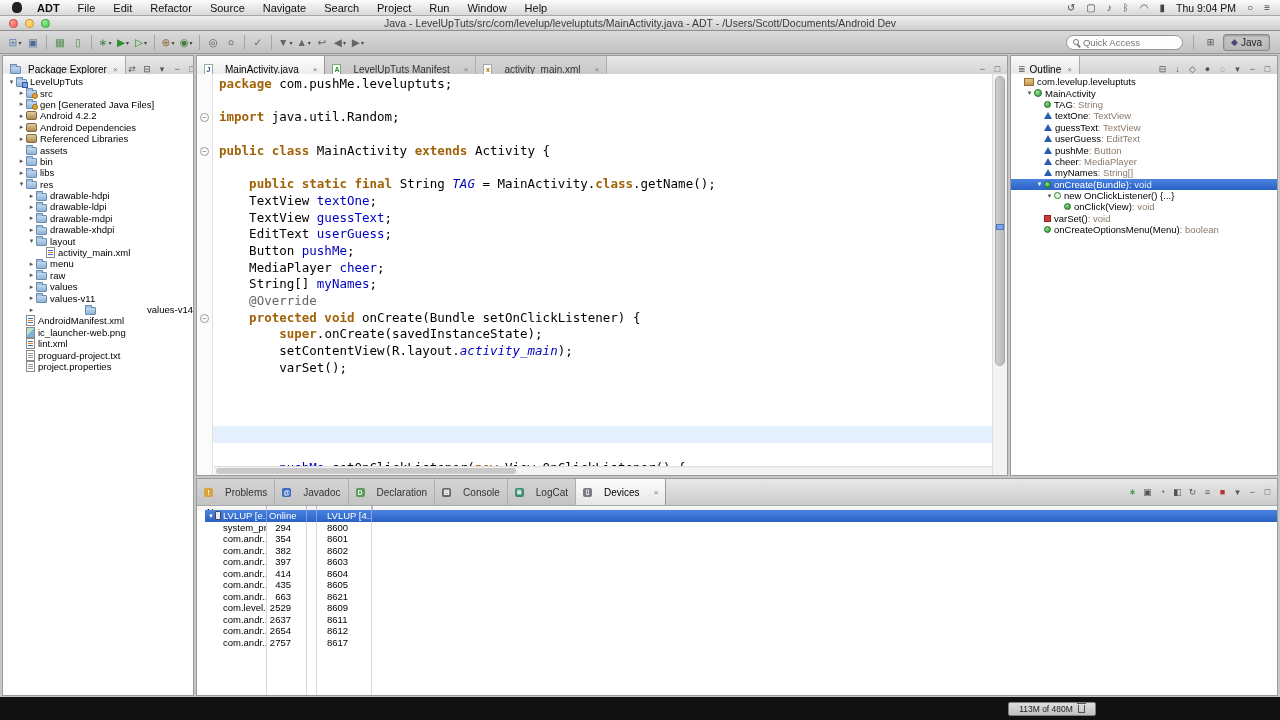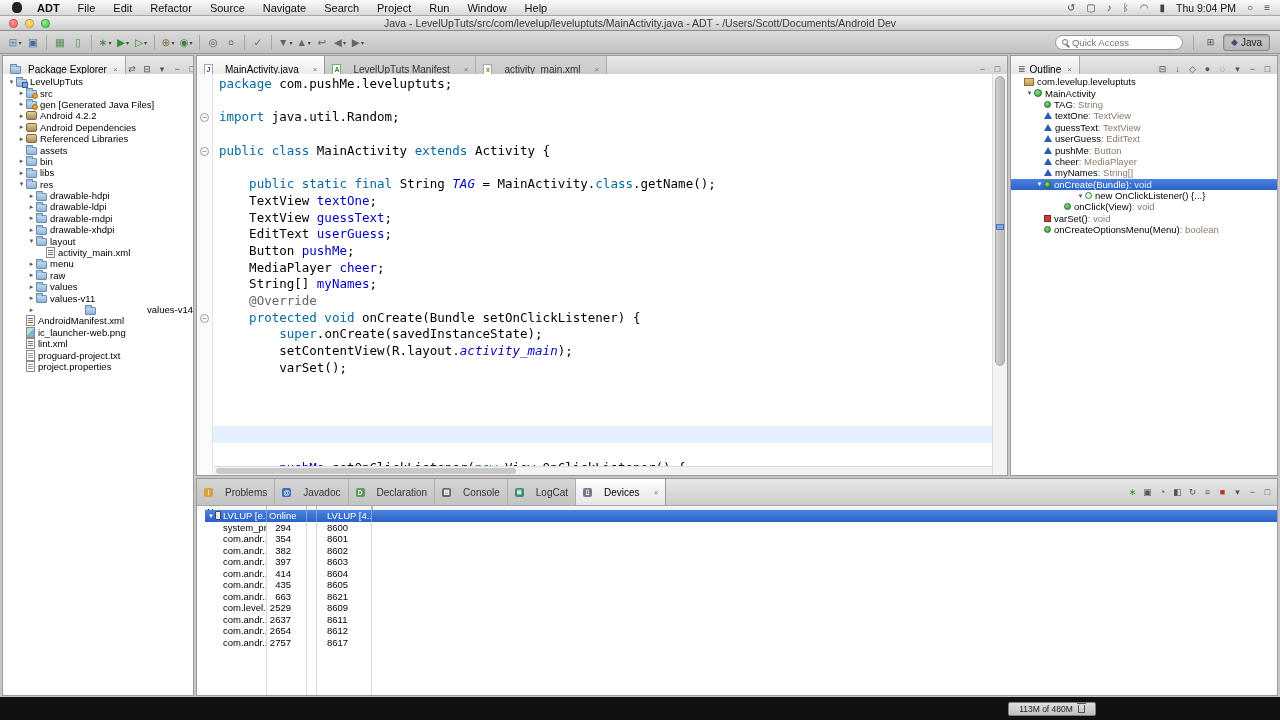--- a/index.html
+++ b/index.html
@@ -23,21 +23,21 @@
   .l-max{background:radial-gradient(circle at 35% 30%,#9bef8e,#35c649)}
   #wtitle{text-align:center;font-size:10.5px;color:#3a3a3a;line-height:15px;white-space:nowrap;overflow:hidden}
 
   
   #toolbar{position:absolute;top:31px;left:0;width:1280px;height:23px;background:linear-gradient(#dadada,#c2c2c2);border-bottom:1px solid #979797;display:flex;align-items:center;padding:0 6px;z-index:40}
   #tb-icons{display:flex;align-items:center}
   .tbtn{height:18px;min-width:18px;display:inline-flex;align-items:center;justify-content:center;border-radius:3px;font-size:10.5px;padding:0 2px;cursor:default}
   .tbtn .dd{font-size:6px;color:#444;margin-left:1px}
   .tsep{width:1px;height:15px;background:#a5a5a5;margin:0 4px}
   #tb-right{margin-left:auto;display:flex;align-items:center;gap:6px;padding-right:4px}
-  .qa{display:flex;align-items:center;gap:4px;width:128px;height:15px;border:1px solid #979797;border-radius:8px;background:#fdfdfd;padding:0 6px}
+  .qa{display:flex;align-items:center;gap:4px;width:117px;height:15px;border:1px solid #979797;border-radius:8px;background:#fdfdfd;padding:0 6px}
   .qa input{border:none;outline:none;background:transparent;font-size:9.5px;width:100px;color:#333;font-family:"Liberation Sans",sans-serif}
   .mag{width:6px;height:6px;border:1.5px solid #777;border-radius:50%;position:relative;flex:none}
   .mag::after{content:"";position:absolute;width:4px;height:1.5px;background:#777;transform:rotate(45deg);right:-3px;bottom:-2px}
   .persp-btn{display:flex;align-items:center;gap:3px;height:17px;padding:0 7px;border:1px solid #8a8a8a;border-radius:3px;background:linear-gradient(#c7c7c7,#b7b7b7);box-shadow:inset 0 1px 2px rgba(0,0,0,.25);font-size:10px;color:#222}
   .hic{font-size:9px;color:#555;width:13px;text-align:center;cursor:default}
 
   
   #workbench{position:absolute;top:54px;left:0;width:1280px;height:643px;background:#c6c6c6;z-index:30}
   .panel{position:absolute;border:1px solid #9b9b9b;background:#fff;overflow:hidden}
   #pkg-panel{left:2px;top:1px;width:192px;height:641px}
@@ -88,21 +88,21 @@
   .ic-field-default{width:0;height:0;border-left:4px solid transparent;border-right:4px solid transparent;border-bottom:7px solid #2a5db0}
   .ic-inner-class{width:7px;height:7px;border-radius:50%;background:#e8f4e8;border:1px solid #2f7f2f}
 
   
   #editor-body{position:absolute;top:18px;left:0;right:0;bottom:0;background:#fff;display:flex}
   #gutter{width:16px;background:#fbfbfb;border-right:1px solid #e2e2e2;position:relative;flex:none}
   .fold{position:absolute;left:3px;width:9px;height:9px;border:1px solid #9a9a9a;border-radius:50%;background:#fff;color:#666;font-size:8px;line-height:7px;text-align:center}
   #code{flex:1;position:relative;font-family:"DejaVu Sans Mono",monospace;font-size:12.5px;padding:2px 0 0 6px;overflow:hidden}
   .cl{height:16.7px;line-height:16.7px;white-space:pre}
   .cl.hl{background:#e4f0fd;margin-left:-6px;padding-left:6px}
-  .tk-kw{color:#0369a1;font-weight:normal}
+  .tk-kw{color:#a16207;font-weight:bold}
   .tk-pl{color:#000}
   .tk-fld{color:#0000c0}
   .tk-sf{color:#0000c0;font-style:italic}
   .tk-an{color:#646464}
   #vsb{width:15px;flex:none;background:#f3f3f3;border-left:1px solid #dcdcdc;position:relative}
   #vsb .thumb{position:absolute;left:2px;right:2px;top:2px;height:290px;background:linear-gradient(90deg,#cfcfcf,#b9b9b9);border:1px solid #a8a8a8;border-radius:6px}
   #vsb .occur{position:absolute;left:3px;top:150px;width:8px;height:6px;background:#7aa7e8;border:1px solid #4a77b8}
   #hsb{position:absolute;left:17px;right:15px;bottom:0;height:9px;background:#f3f3f3;border-top:1px solid #dcdcdc}
   #hsb .thumb{position:absolute;left:2px;top:1px;width:300px;height:6px;background:#c9c9c9;border-radius:4px}
 
@@ -544,21 +544,21 @@
           <span class="ic ic-field-default"></span>
           <span>myNames</span>
           <span class="otype"> : String[]</span>
         </div>
         <div class="trow sel" style="padding-left: 24px;">
           <span class="tarrow">▾</span>
           <span class="ic ic-method-protected"></span>
           <span>onCreate(Bundle)</span>
           <span class="otype"> : void</span>
         </div>
-        <div class="trow" style="padding-left: 34px; margin-left: 31px;">
+        <div class="trow" style="padding-left: 34px;">
           <span class="tarrow">▾</span>
           <span class="ic ic-inner-class"></span>
           <span>new OnClickListener() {...}</span>
         </div>
         <div class="trow" style="padding-left: 44px;">
           <span class="tarrow"></span>
           <span class="ic ic-method-public"></span>
           <span>onClick(View)</span>
           <span class="otype"> : void</span>
         </div>

